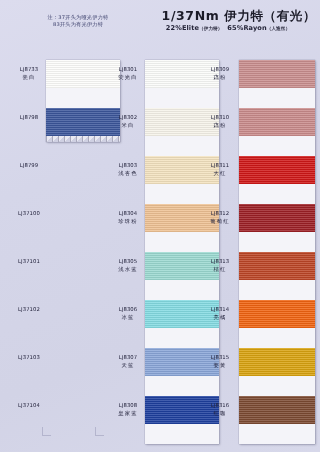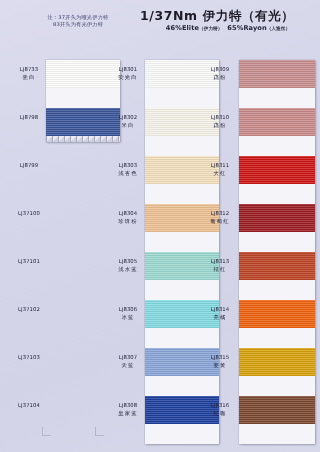--- a/index.html
+++ b/index.html
@@ -15,21 +15,21 @@
     background:linear-gradient(160deg,#dcdcee 0%,#d5d6e9 35%,#d2d3e6 70%,#d7d8ea 100%);
   }
   
   .note{
     position:absolute;left:18px;top:14px;width:120px;
     color:#3b3f6b;font-size:5.2px;line-height:7px;
     text-align:center;letter-spacing:.2px;
   }
   .title{
     position:absolute;left:140px;top:8px;width:176px;
-    text-align:left;color:#1b1b28;
+    text-align:right;color:#1b1b28;
     font-size:12.5px;font-weight:700;letter-spacing:.6px;
   }
   .subtitle{
     position:absolute;left:140px;top:24px;width:176px;
     text-align:center;color:#26263a;
     font-size:6.6px;font-weight:700;letter-spacing:.1px;
   }
   .subtitle .sm{font-size:4.6px;font-weight:700;}
 
   
@@ -99,21 +99,21 @@
 <div id="page">
 
   <div class="note">
     <div>注：37开头为哑光伊力特</div>
     <div>83开头为有光伊力特</div>
   </div>
 
   <div class="title">1/37Nm 伊力特（有光）</div>
 
   <div class="subtitle">
-    <span>46%Elite</span><span class="sm">（伊力特）</span>&nbsp;
+    <span>22%Elite</span><span class="sm">（伊力特）</span>&nbsp;
     <span>65%Rayon</span><span class="sm">（人造丝）</span>
   </div>
 
   <div class="col col1">
     <div class="card card1" id="card1">
         <div class="sw" style="height:28px;background-color:#fdfdfb"></div>
         <div class="gap" style="height:20px"></div>
         <div class="sw" style="height:28px;background-color:#3c569b"></div>
         <div class="pink-edge"></div>
         <div class="pink-edge2"></div>

